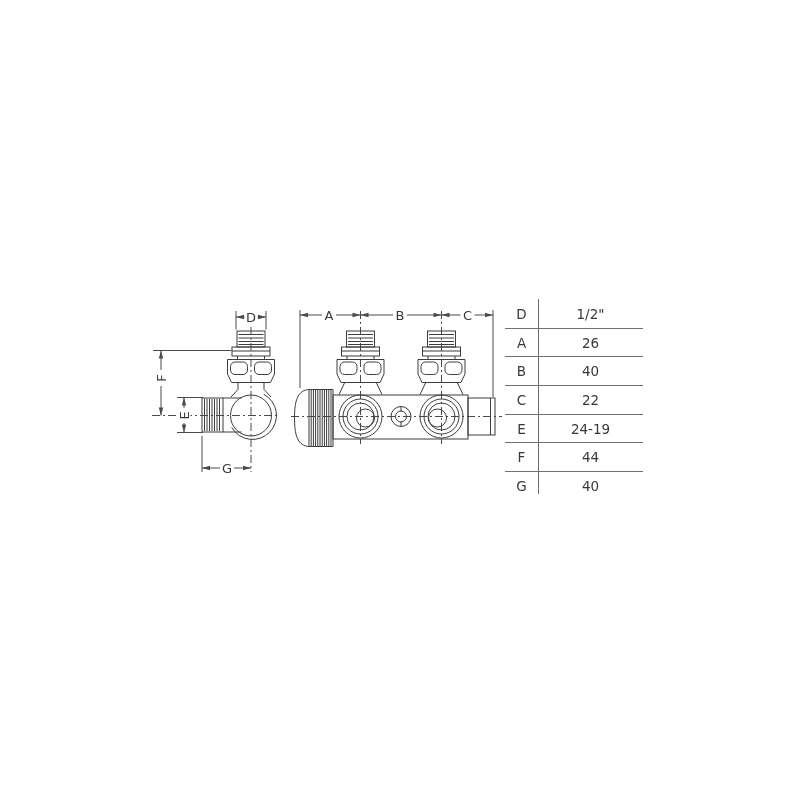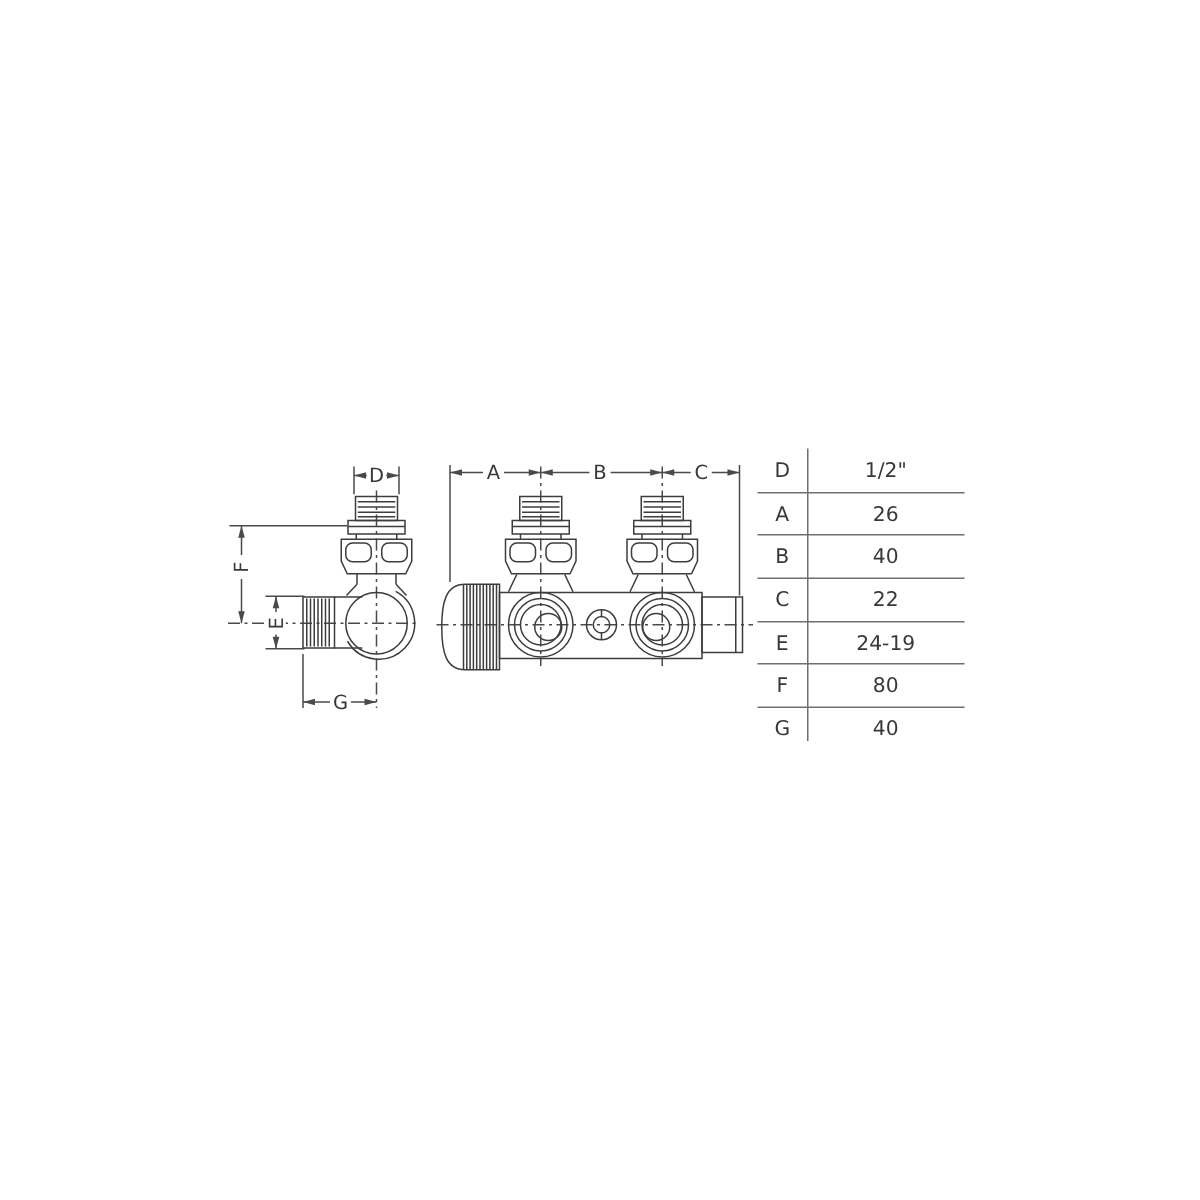--- a/index.html
+++ b/index.html
@@ -212,21 +212,21 @@
   <div class="trow">
     <div class="tlabel">C</div>
     <div class="tvalue">22</div>
   </div>
   <div class="trow">
     <div class="tlabel">E</div>
     <div class="tvalue">24-19</div>
   </div>
   <div class="trow">
     <div class="tlabel">F</div>
-    <div class="tvalue">80</div>
+    <div class="tvalue">44</div>
   </div>
   <div class="trow">
     <div class="tlabel">G</div>
     <div class="tvalue">40</div>
   </div>
 </div>
 
 </div>
 
 </body></html>

